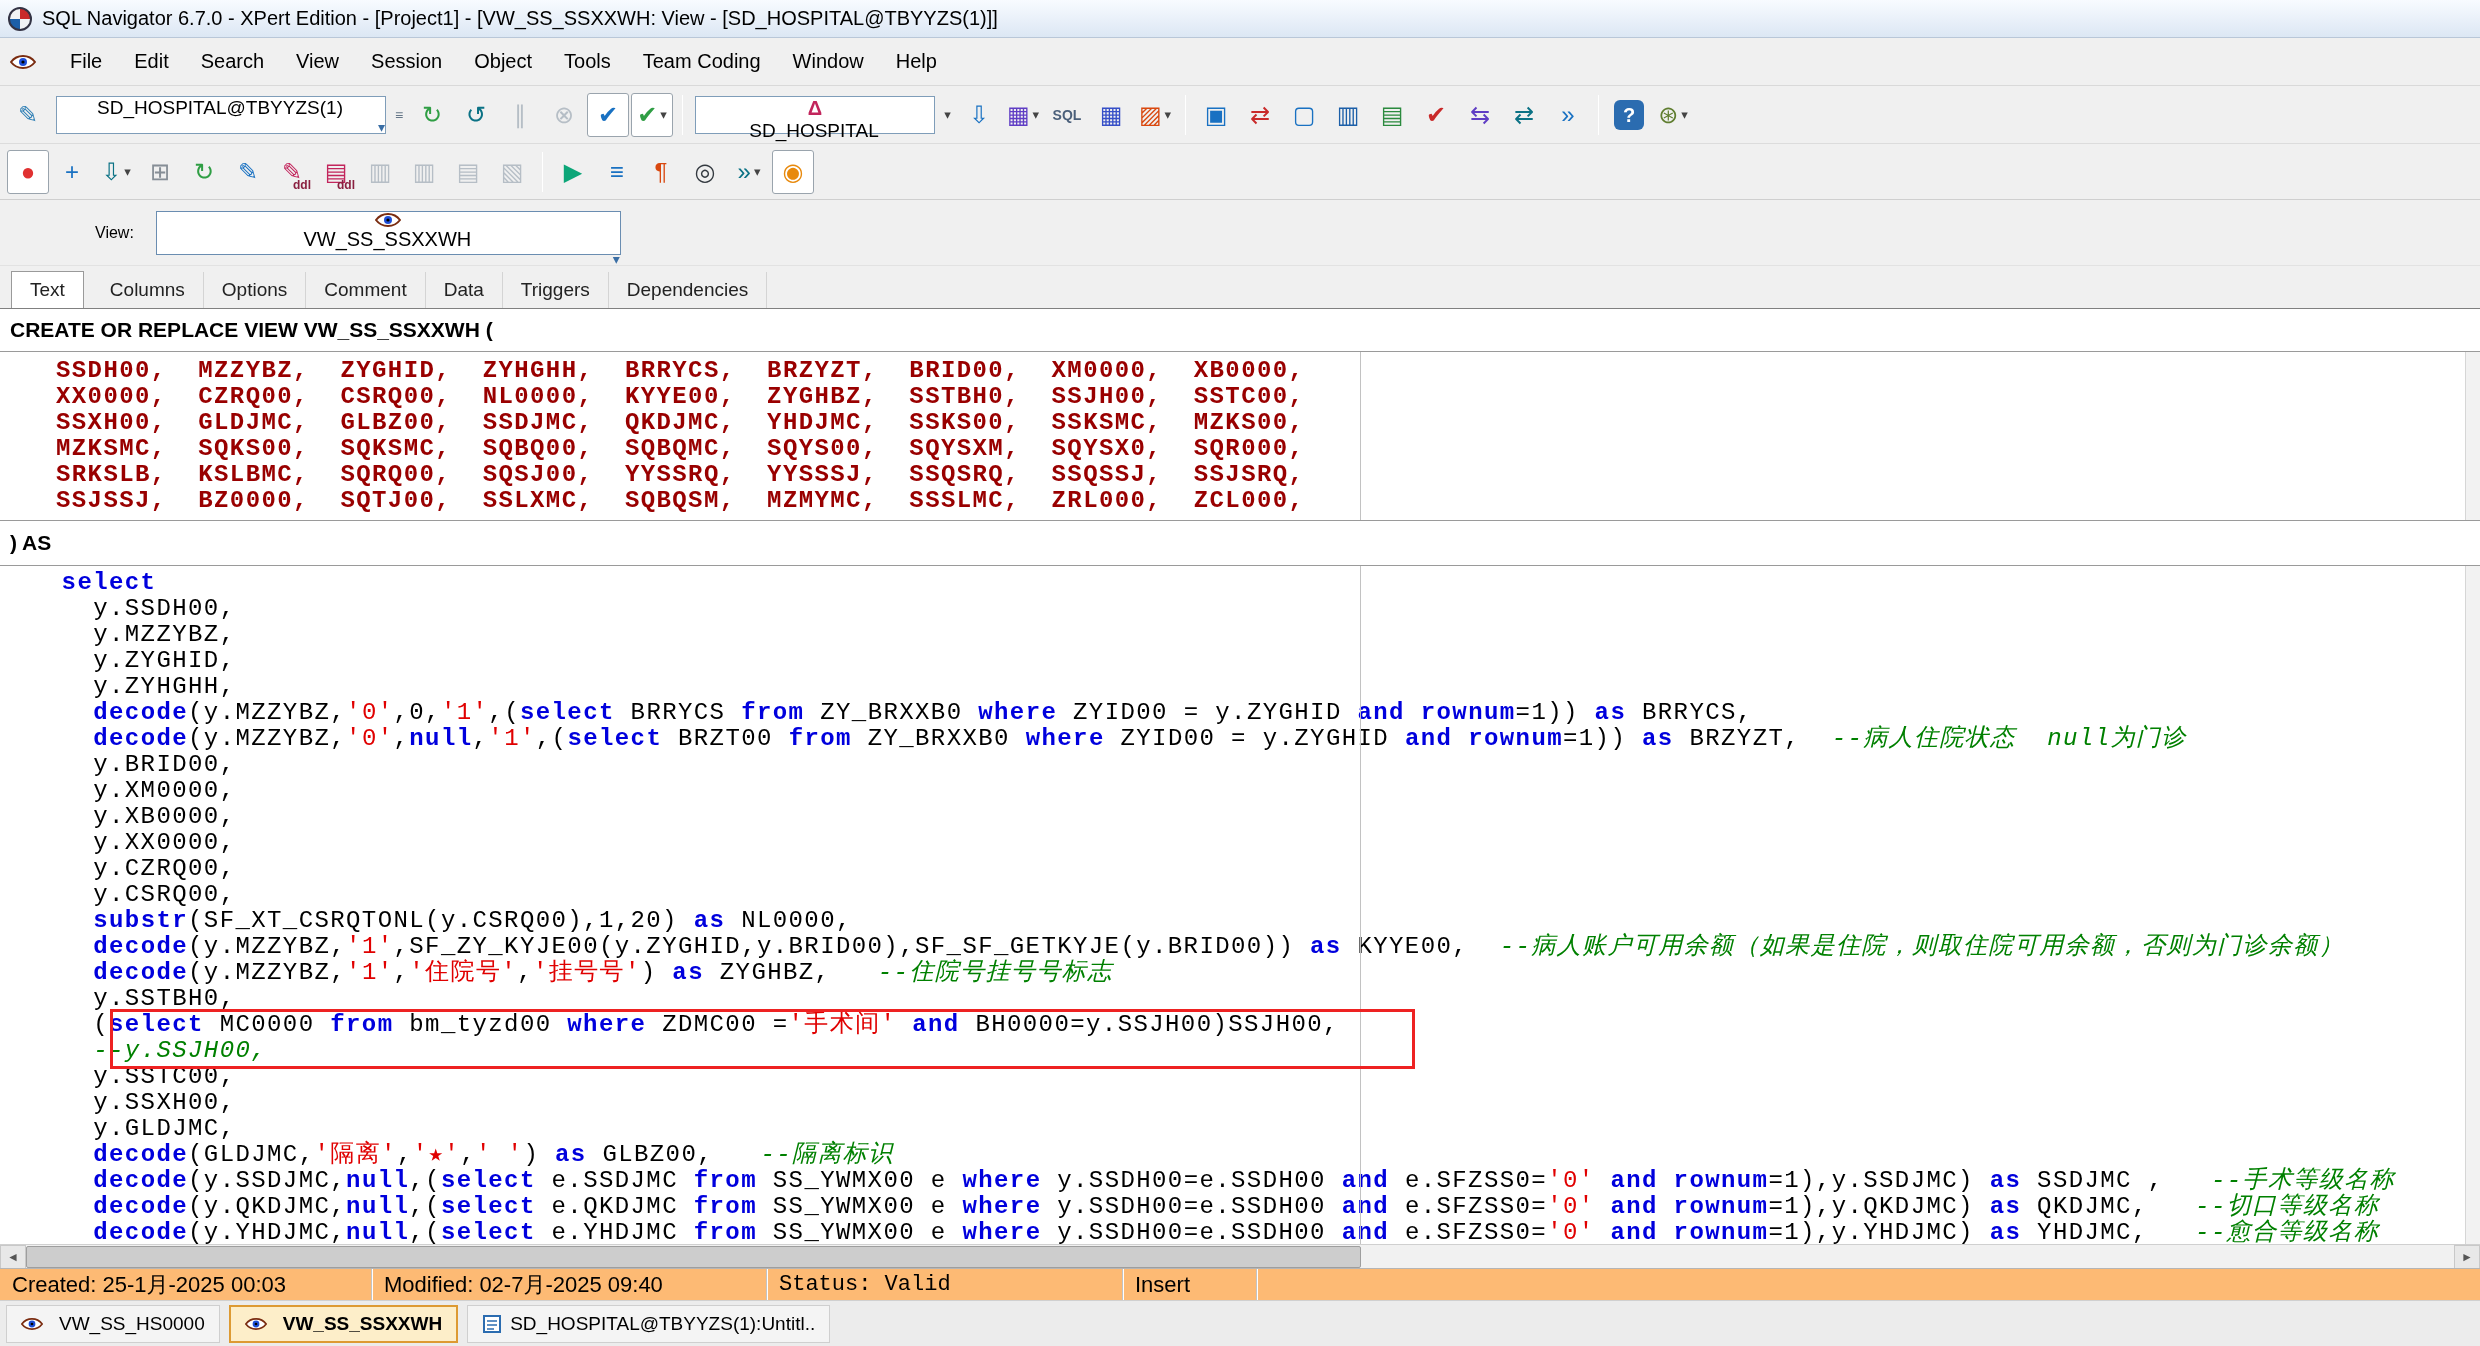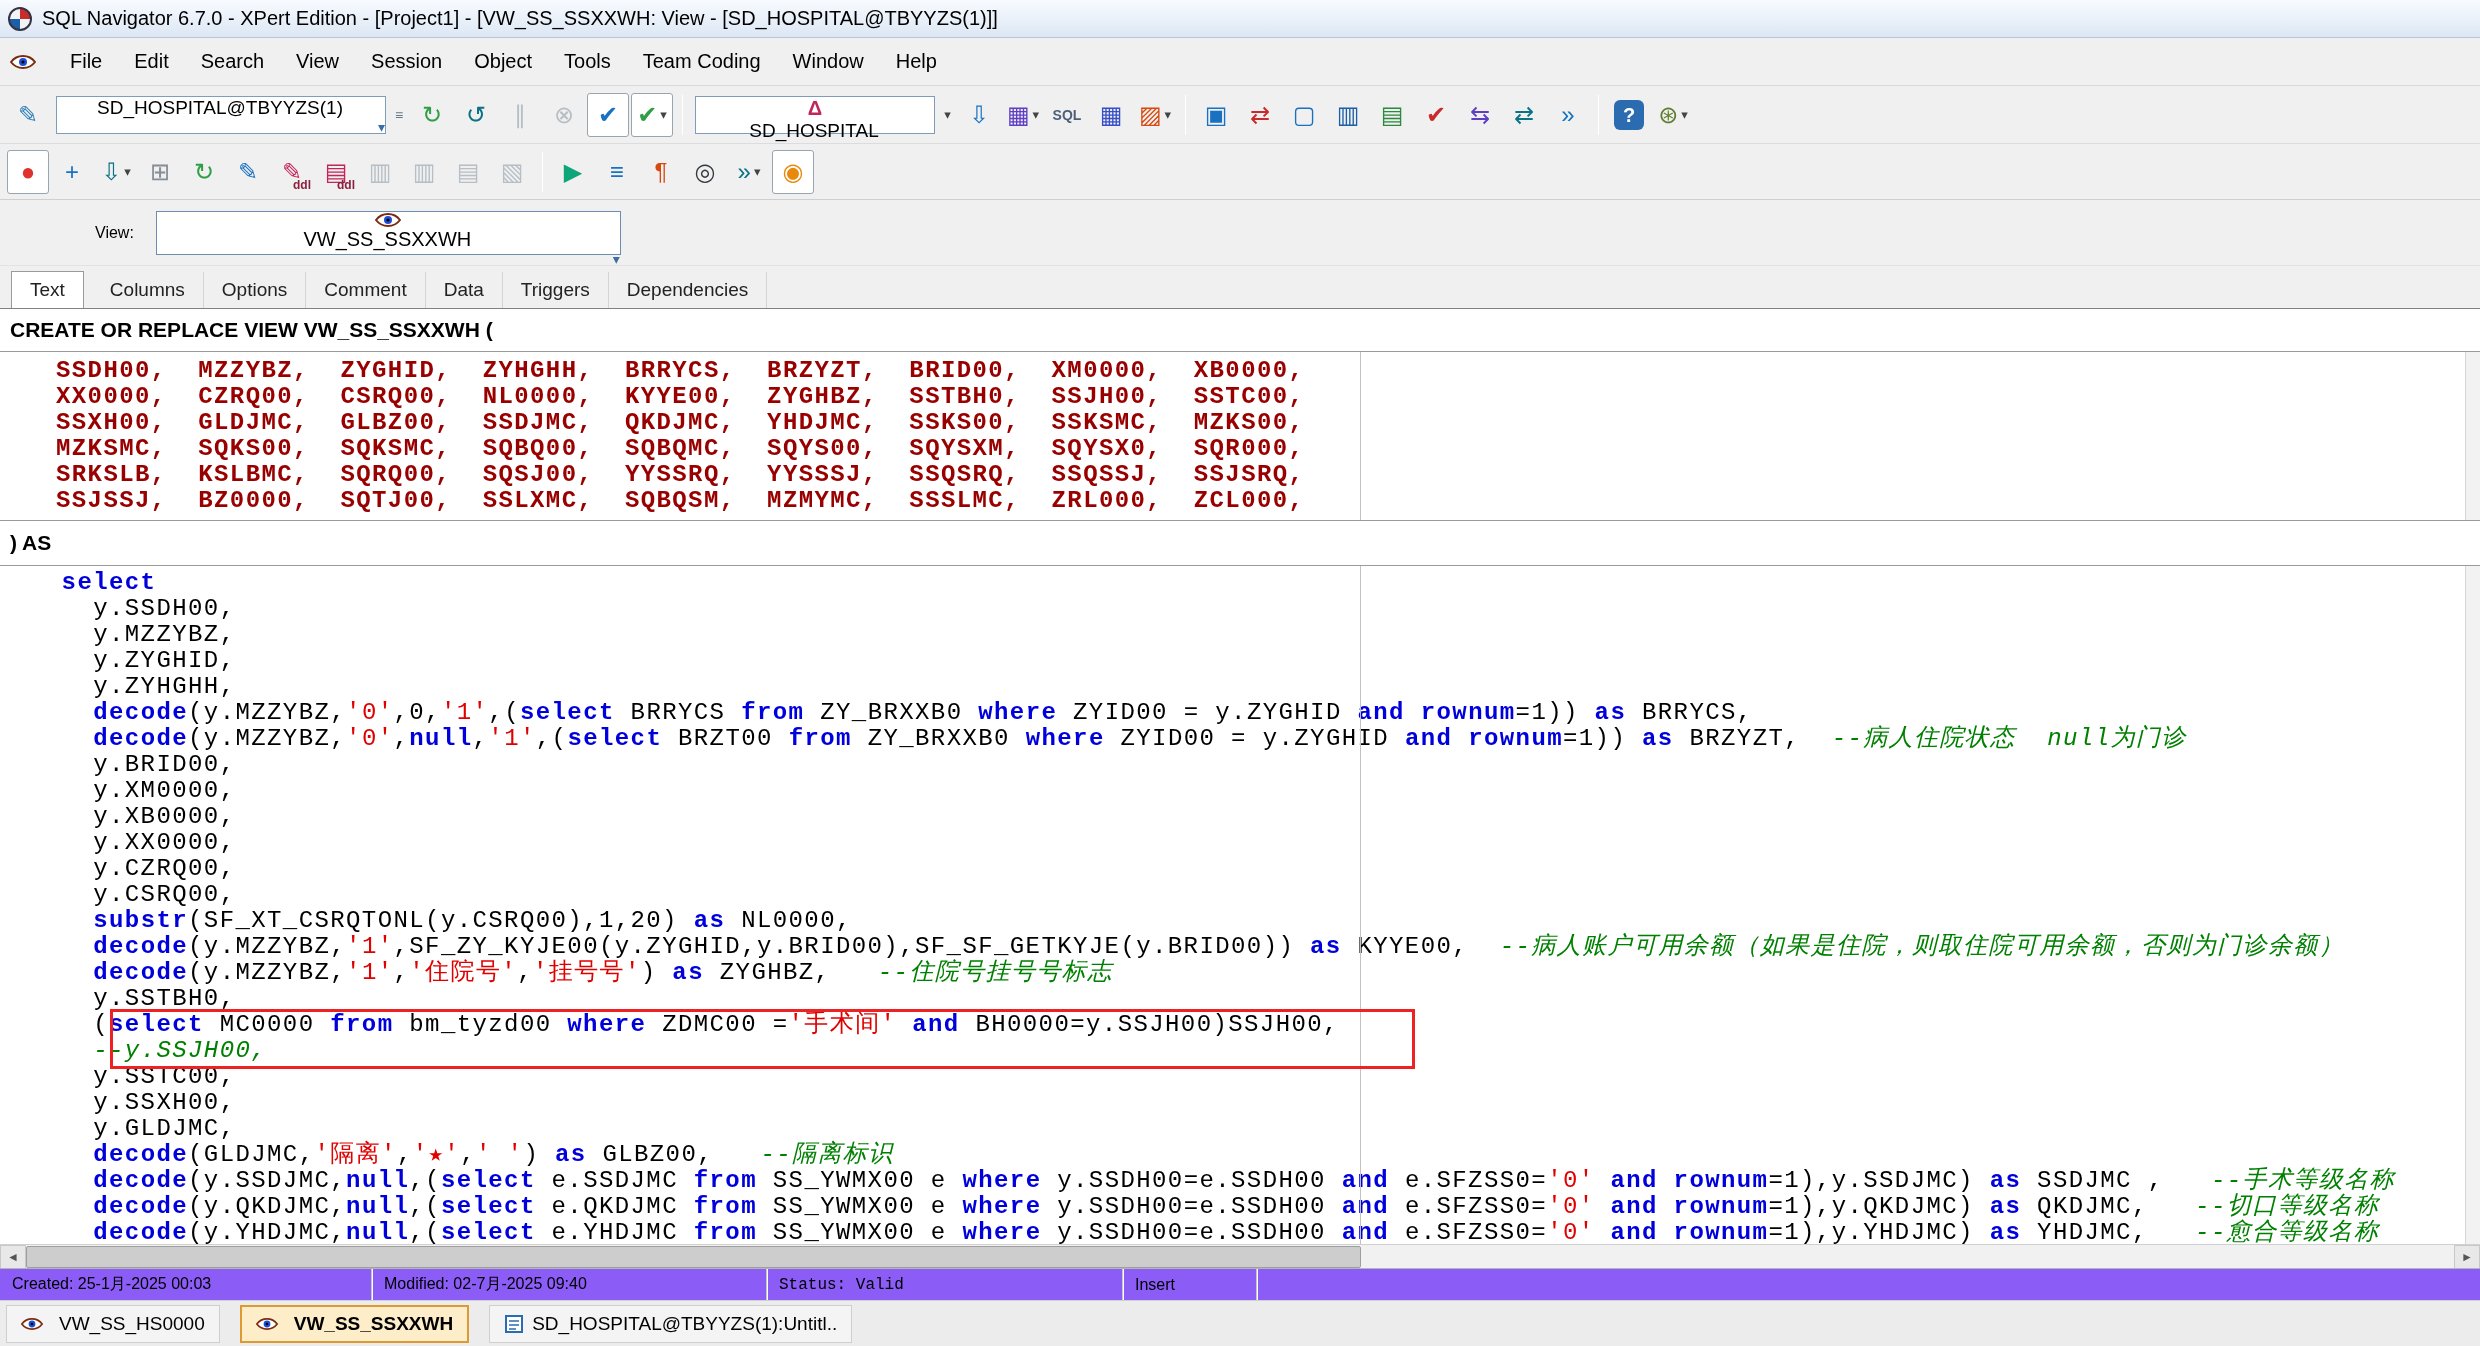--- a/index.html
+++ b/index.html
@@ -76,30 +76,30 @@
   .guide { position:absolute; left:1360px; top:0; bottom:0; width:1px; background:#c2c2c2; }
   .vsb { position:absolute; right:0; top:0; bottom:0; width:15px; background:#f2f2f2; border-left:1px solid #d6d6d6; }
   .redbox { position:absolute; left:110px; width:1305px; border:3px solid #ee2222; }
 
   .hscroll { height:25px; background:#f1f1f1; border-top:1px solid #d0d0d0; display:flex; align-items:stretch; }
   .sarrow { width:26px; display:flex; align-items:center; justify-content:center; font-size:12px; color:#555; background:#e8e8e8; border:1px solid #c8c8c8; }
   .strack { flex:1; position:relative; }
   .sthumb { position:absolute; left:0; top:1px; bottom:1px; width:55%; background:#cdcdcd; border:1px solid #9e9e9e; border-radius:2px; }
 
   
-  .statusbar { height:32px; background:#8b5cf6; border-top:1px solid #b5b5b5; display:flex; align-items:stretch; font-size:16px; }
+  .statusbar { height:32px; background:#fdba74; border-top:1px solid #b5b5b5; display:flex; align-items:stretch; font-size:22px; }
   .sb-cell { display:flex; align-items:center; padding-left:12px; border-right:1px solid #c4c4c4; box-shadow:1px 0 0 #ffffff; white-space:nowrap; overflow:hidden; }
   .sb-created  { width:372px; }
   .sb-modified { width:395px; }
   .sb-status   { width:356px;font-family:Liberation Mono, monospace; }
   .sb-mode     { width:134px; }
   .sb-fill { flex:1; }
 
   
-  .taskbar { height:46px; background:#ececec; border-top:1px solid #d0d0d0; display:flex; align-items:center; padding-left:6px; gap:20px; }
+  .taskbar { height:46px; background:#ececec; border-top:1px solid #d0d0d0; display:flex; align-items:center; padding-left:6px; gap:9px; }
   .taskbtn { height:38px; display:flex; align-items:center; gap:8px; padding:0 14px; font-size:19px; background:#f4f4f4;
              border:1px solid #cfcfcf; white-space:nowrap; }
   .taskbtn.active { background:#fdeec9; border:2px solid #dd9a33; font-weight:bold; }
   .taskdoc { width:20px; height:20px; flex:0 0 auto; }
 </style>
 </head>
 <body>
 
 <div class="titlebar">
   <span class="app-logo"></span>

